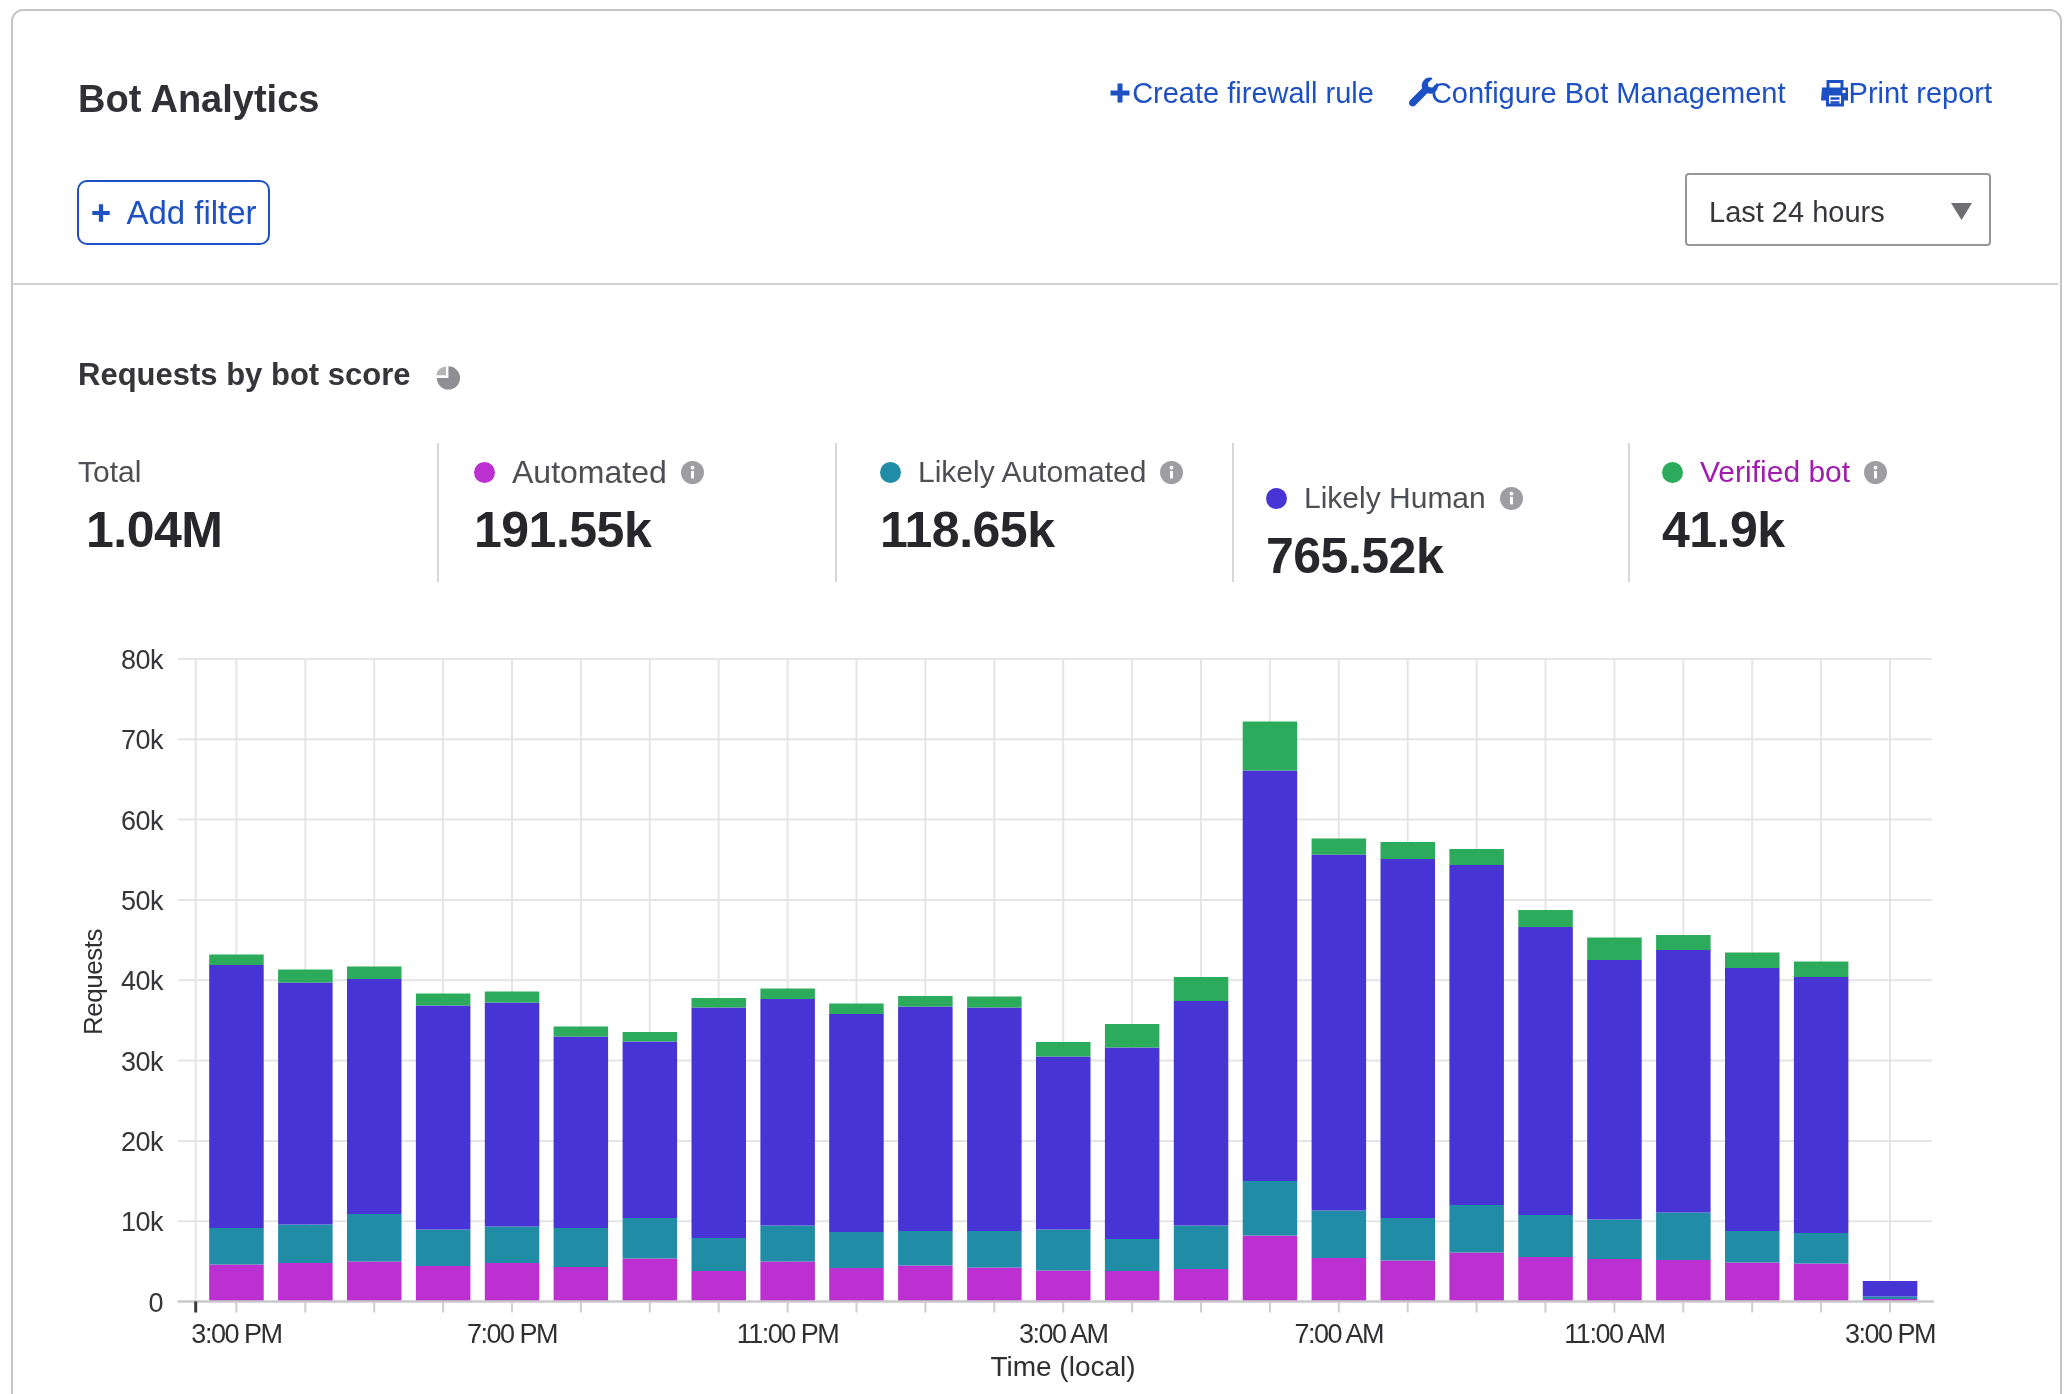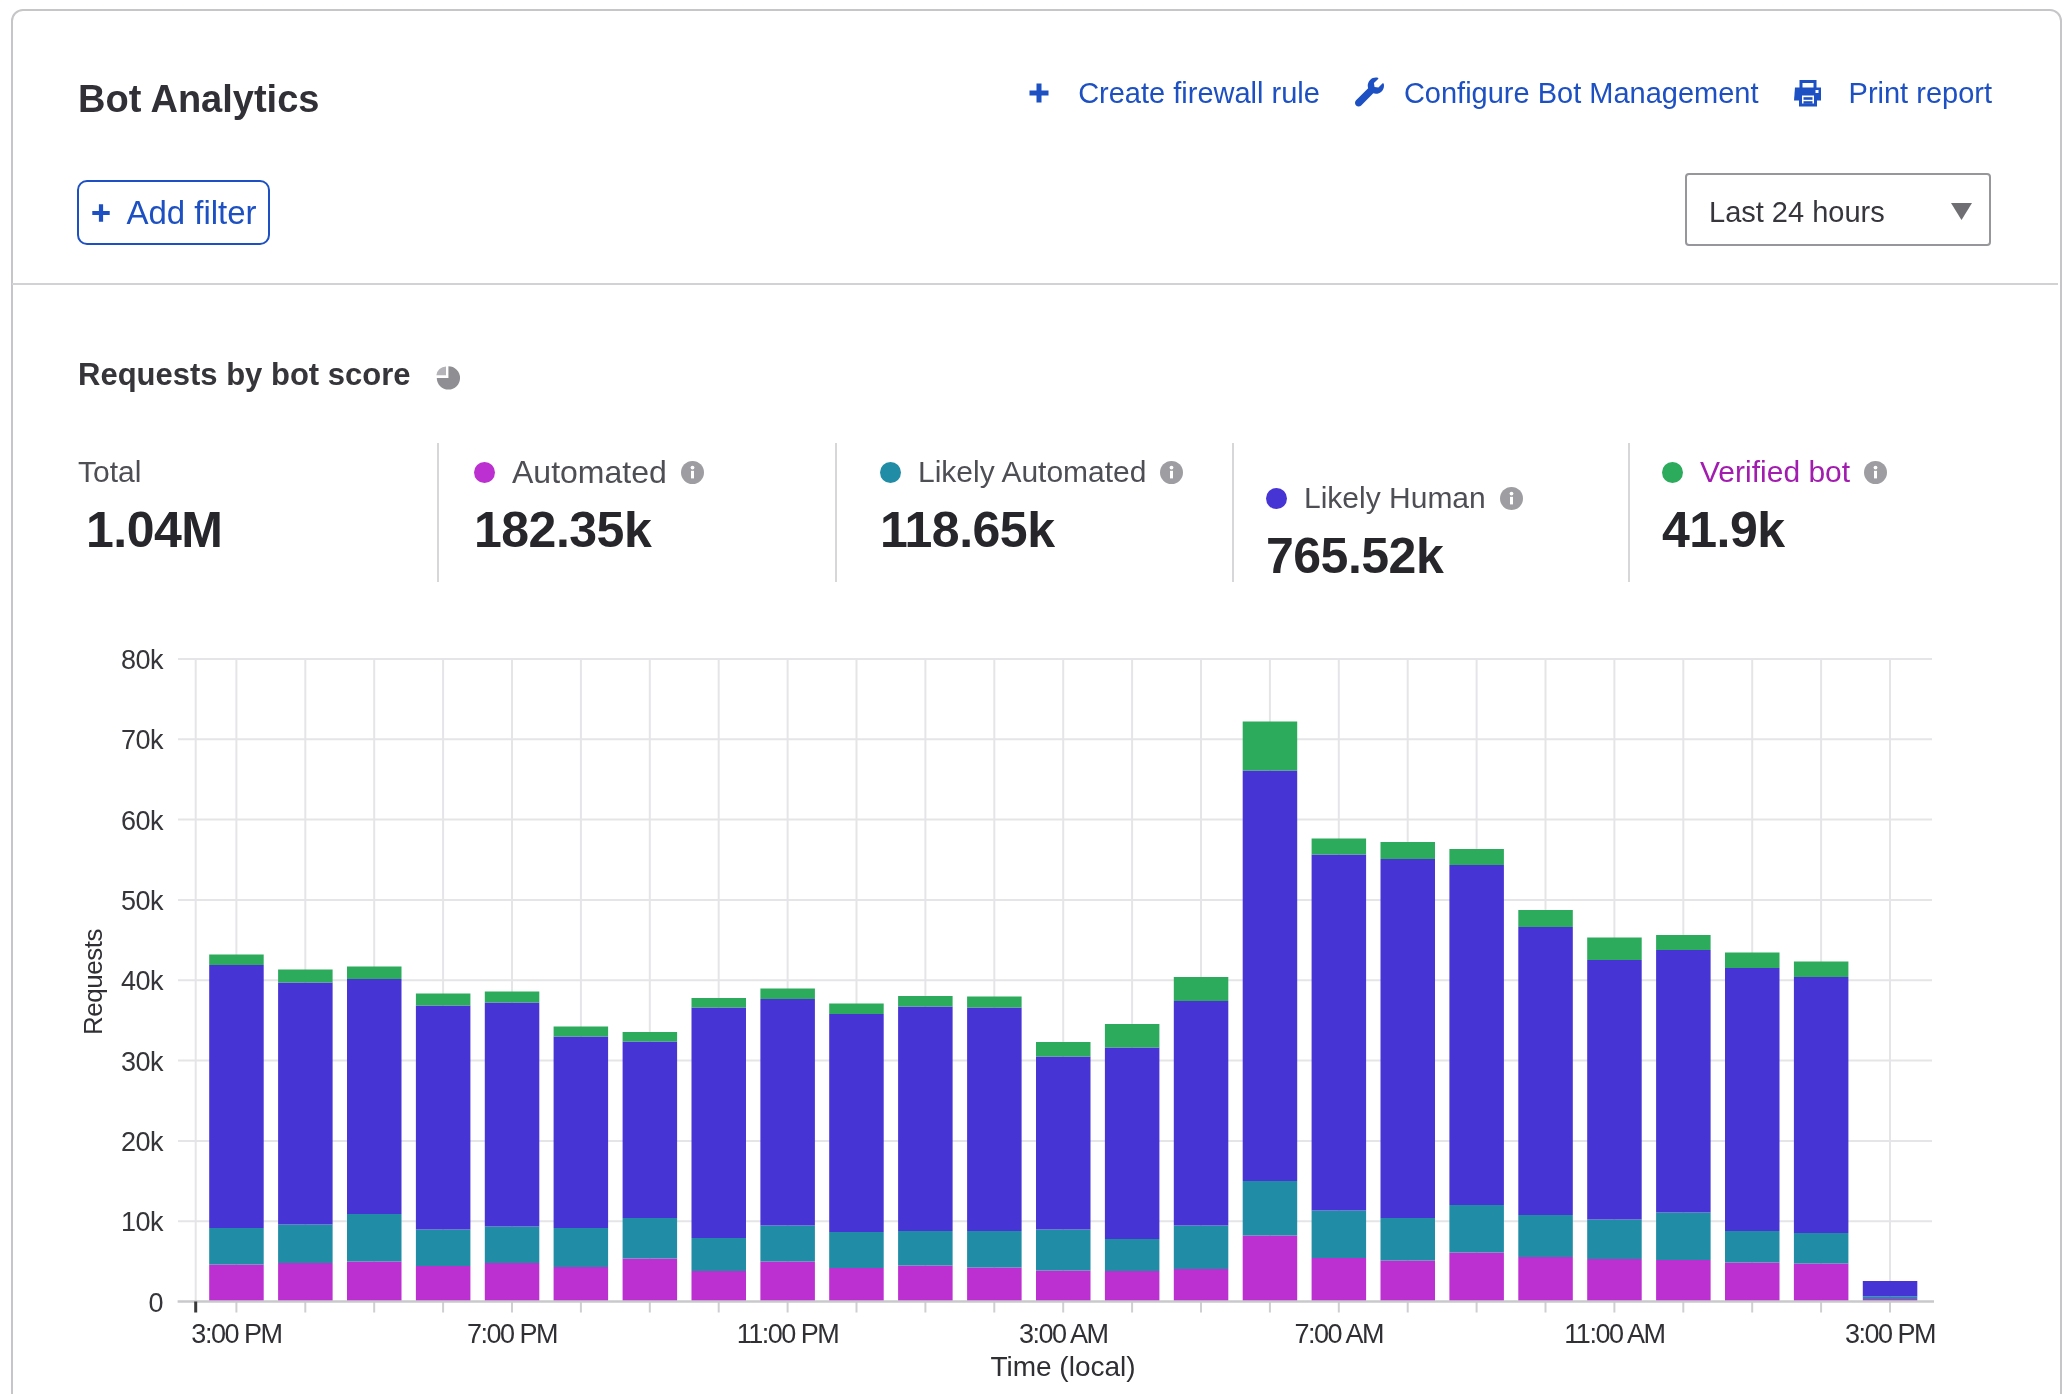--- a/index.html
+++ b/index.html
@@ -1,18 +1,18 @@
 <!DOCTYPE html>
 <html><head><meta charset="utf-8">
 <style>
 html,body{margin:0;padding:0;background:#fff;font-family:"Liberation Sans",sans-serif;-webkit-font-smoothing:antialiased}
 body{width:2070px;height:1394px;position:relative;overflow:hidden}
 .card{position:absolute;left:11px;top:9px;width:2047px;height:1500px;border:2px solid #c6c6c9;border-radius:12px 12px 0 0}
 .links{position:absolute;right:78px;top:78px;height:30px;display:flex;align-items:center;gap:35px;color:#1d50c2;font-size:29px;white-space:nowrap}
-.link{display:flex;align-items:center;gap:27px}
+.link{display:flex;align-items:center;gap:0}
 </style></head>
 <body>
 <div class="card"></div>
 <div style="position:absolute;left:78px;top:80px;font-size:38px;line-height:38px;font-weight:700;color:#303036">Bot Analytics</div>
 <div class="links">
   <span class="link">
       <svg width="24" height="24" viewBox="0 0 24 24">
         <path d="M12 2.5 V21.5 M2.5 12 H21.5" stroke="#1d50c2" stroke-width="5" fill="none"></path>
       </svg>
       <span>Create firewall rule</span>
@@ -61,21 +61,21 @@
 <div style="position:absolute;left:474px;top:455px">
     <div style="display:flex;align-items:center;height:34px;font-size:32px;color:#4e4e55">
       <span style="width:21px;height:21px;border-radius:50%;background:#bc2fd0;margin-right:17px;flex:none"></span>
       <span>Automated</span>
       <svg width="23" height="23" viewBox="0 0 23 23" style="margin-left:14px;flex:none">
         <circle cx="11.5" cy="11.5" r="11.5" fill="#9d9da2"></circle>
         <circle cx="11.5" cy="6.6" r="1.9" fill="#fff"></circle>
         <rect x="10" y="9.8" width="3" height="7.6" fill="#fff"></rect>
       </svg>
     </div>
-    <div style="position:absolute;left:0;top:48px;font-size:50px;line-height:54px;letter-spacing:-0.5px;font-weight:700;color:#26262b;white-space:nowrap">182.35k</div>
+    <div style="position:absolute;left:0;top:48px;font-size:50px;line-height:54px;letter-spacing:-0.5px;font-weight:700;color:#26262b;white-space:nowrap">191.55k</div>
   </div>
 <div style="position:absolute;left:880px;top:455px">
     <div style="display:flex;align-items:center;height:34px;font-size:30px;color:#4e4e55">
       <span style="width:21px;height:21px;border-radius:50%;background:#208ca5;margin-right:17px;flex:none"></span>
       <span>Likely Automated</span>
       <svg width="23" height="23" viewBox="0 0 23 23" style="margin-left:14px;flex:none">
         <circle cx="11.5" cy="11.5" r="11.5" fill="#9d9da2"></circle>
         <circle cx="11.5" cy="6.6" r="1.9" fill="#fff"></circle>
         <rect x="10" y="9.8" width="3" height="7.6" fill="#fff"></rect>
       </svg>

